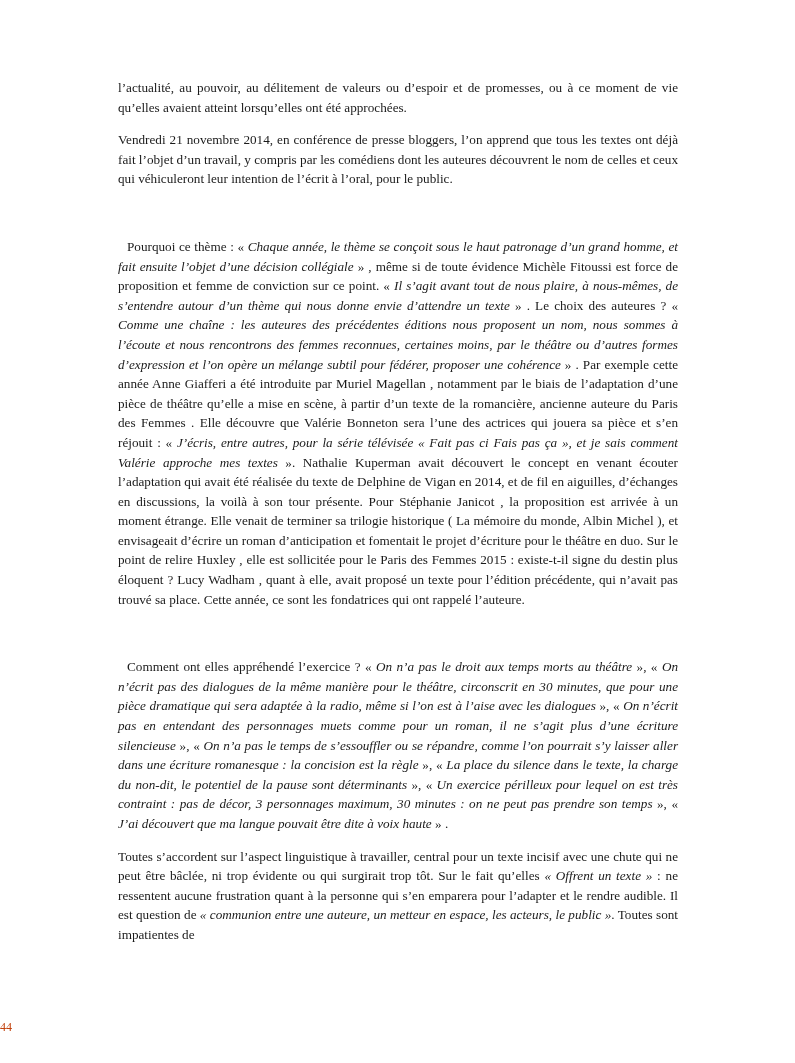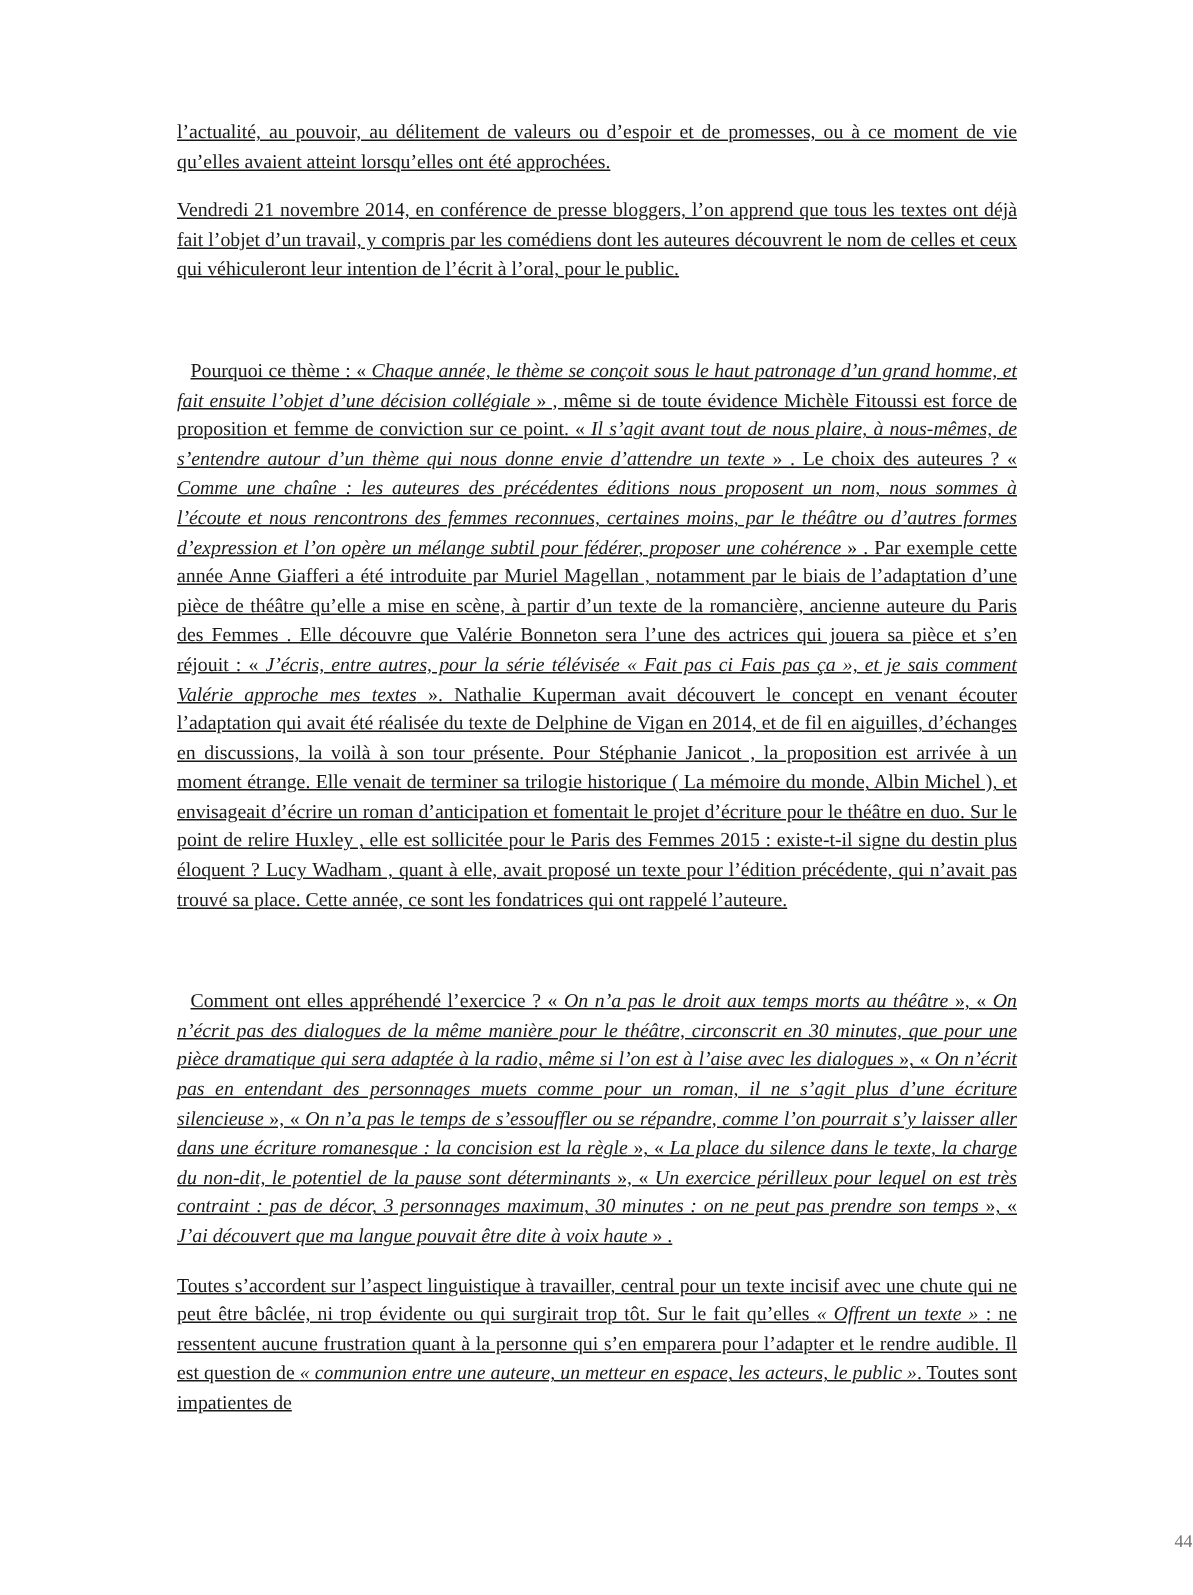--- a/index.html
+++ b/index.html
@@ -20,21 +20,20 @@
     width: 795px;
     height: 1063px;
     background: #ffffff;
     overflow: hidden;
   }
   .content {
     position: absolute;
     left: 118px;
     top: 78px;
     width: 560px;
-    text-decoration: underline;
   }
   p.para {
     margin: 0 0 13px 0;
     text-align: justify;
     font-size: 13.2px;
     line-height: 19.6px;
     text-indent: 0;
     hyphens: none;
   }
   p.para.indent {
@@ -42,24 +41,24 @@
     margin-top: 48px;
   }
   .it {
     font-style: italic;
   }
   .pagenum {
     position: absolute;
     left: 0;
     top: 1020px;
     width: 795px;
-    text-align: right;
+    text-align: left;
     font-size: 12px;
     font-family: "Liberation Serif", serif;
-    color: #737373;
+    color: #c2410c;
   }
 </style>
 </head>
 <body>
 
 <div class="page">
   <div class="content" id="body-container">
       <p class="para"><span>l’actualité, au pouvoir, au délitement de valeurs ou d’espoir et de promesses, ou à ce moment de vie qu’elles avaient atteint lorsqu’elles ont été approchées.</span></p>
       <p class="para"><span>Vendredi 21 novembre 2014, en conférence de presse bloggers, l’on apprend que tous les textes ont déjà fait l’objet d’un travail, y compris par les comédiens dont les auteures découvrent le nom de celles et ceux qui véhiculeront leur intention de l’écrit à l’oral, pour le public.</span></p>
       <p class="para indent"><span>Pourquoi ce thème : « </span><span class="it">Chaque année, le thème se conçoit sous le haut patronage d’un grand homme, et fait ensuite l’objet d’une décision collégiale</span><span> » , même si de toute évidence Michèle Fitoussi est force de proposition et femme de conviction sur ce point. « </span><span class="it">Il s’agit avant tout de nous plaire, à nous-mêmes, de s’entendre autour d’un thème qui nous donne envie d’attendre un texte</span><span> » . Le choix des auteures ? « </span><span class="it">Comme une chaîne : les auteures des précédentes éditions nous proposent un nom, nous sommes à l’écoute et nous rencontrons des femmes reconnues, certaines moins, par le théâtre ou d’autres formes d’expression et l’on opère un mélange subtil pour fédérer, proposer une cohérence</span><span> » . Par exemple cette année Anne Giafferi a été introduite par Muriel Magellan , notamment par le biais de l’adaptation d’une pièce de théâtre qu’elle a mise en scène, à partir d’un texte de la romancière, ancienne auteure du Paris des Femmes . Elle découvre que Valérie Bonneton sera l’une des actrices qui jouera sa pièce et s’en réjouit : « </span><span class="it">J’écris, entre autres, pour la série télévisée « Fait pas ci Fais pas ça », et je sais comment Valérie approche mes textes</span><span> ». Nathalie Kuperman avait découvert le concept en venant écouter l’adaptation qui avait été réalisée du texte de Delphine de Vigan en 2014, et de fil en aiguilles, d’échanges en discussions, la voilà à son tour présente. Pour Stéphanie Janicot , la proposition est arrivée à un moment étrange. Elle venait de terminer sa trilogie historique ( La mémoire du monde, Albin Michel ), et envisageait d’écrire un roman d’anticipation et fomentait le projet d’écriture pour le théâtre en duo. Sur le point de relire Huxley , elle est sollicitée pour le Paris des Femmes 2015 : existe-t-il signe du destin plus éloquent ? Lucy Wadham , quant à elle, avait proposé un texte pour l’édition précédente, qui n’avait pas trouvé sa place. Cette année, ce sont les fondatrices qui ont rappelé l’auteure.</span></p>

